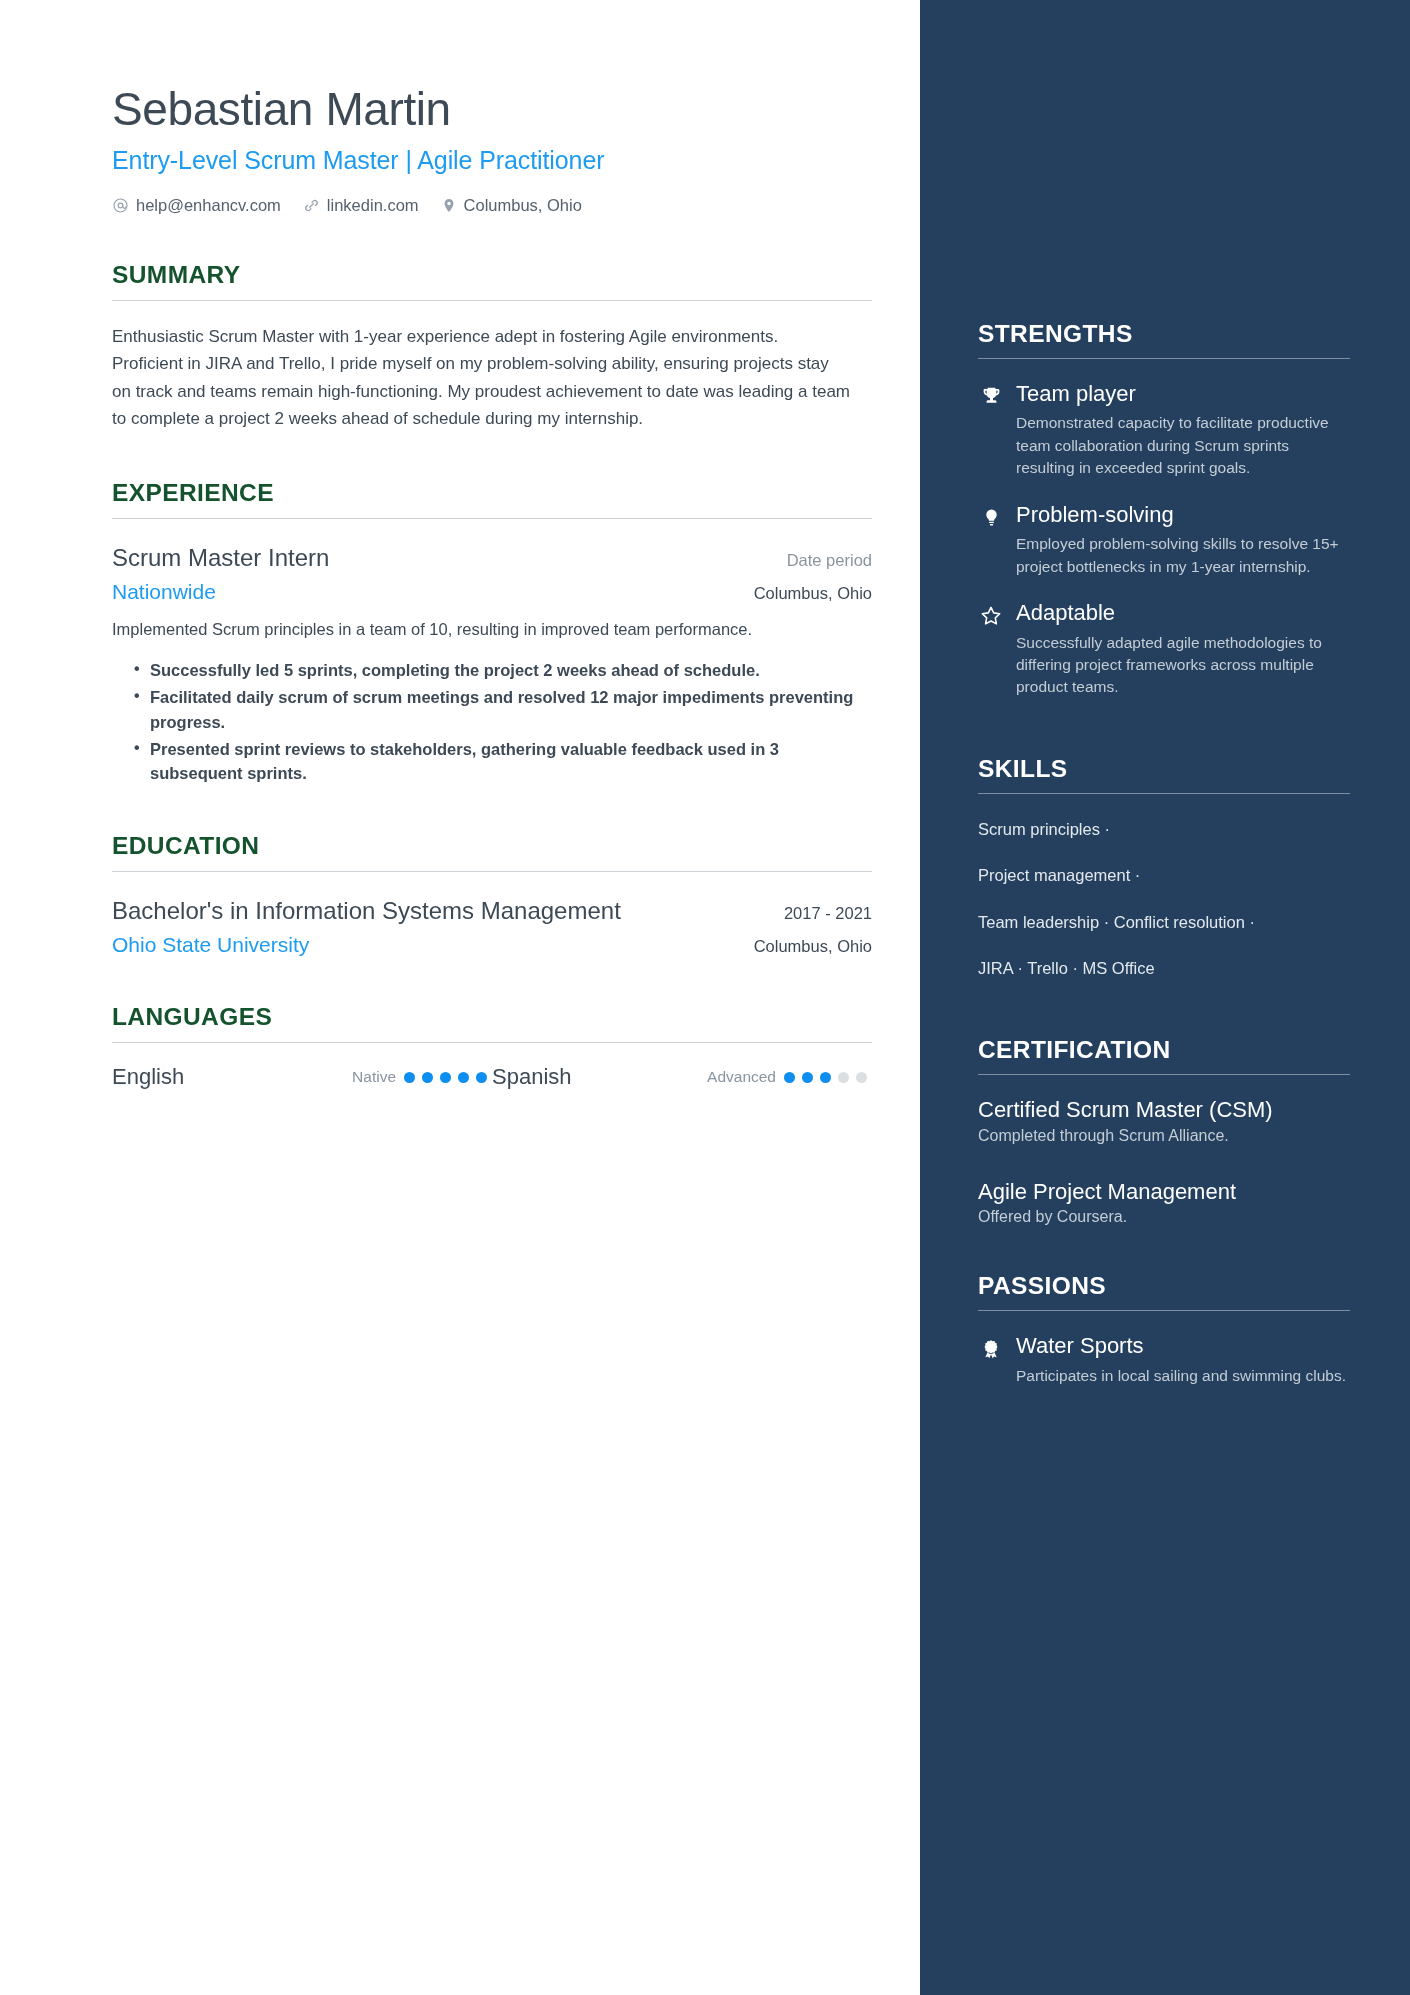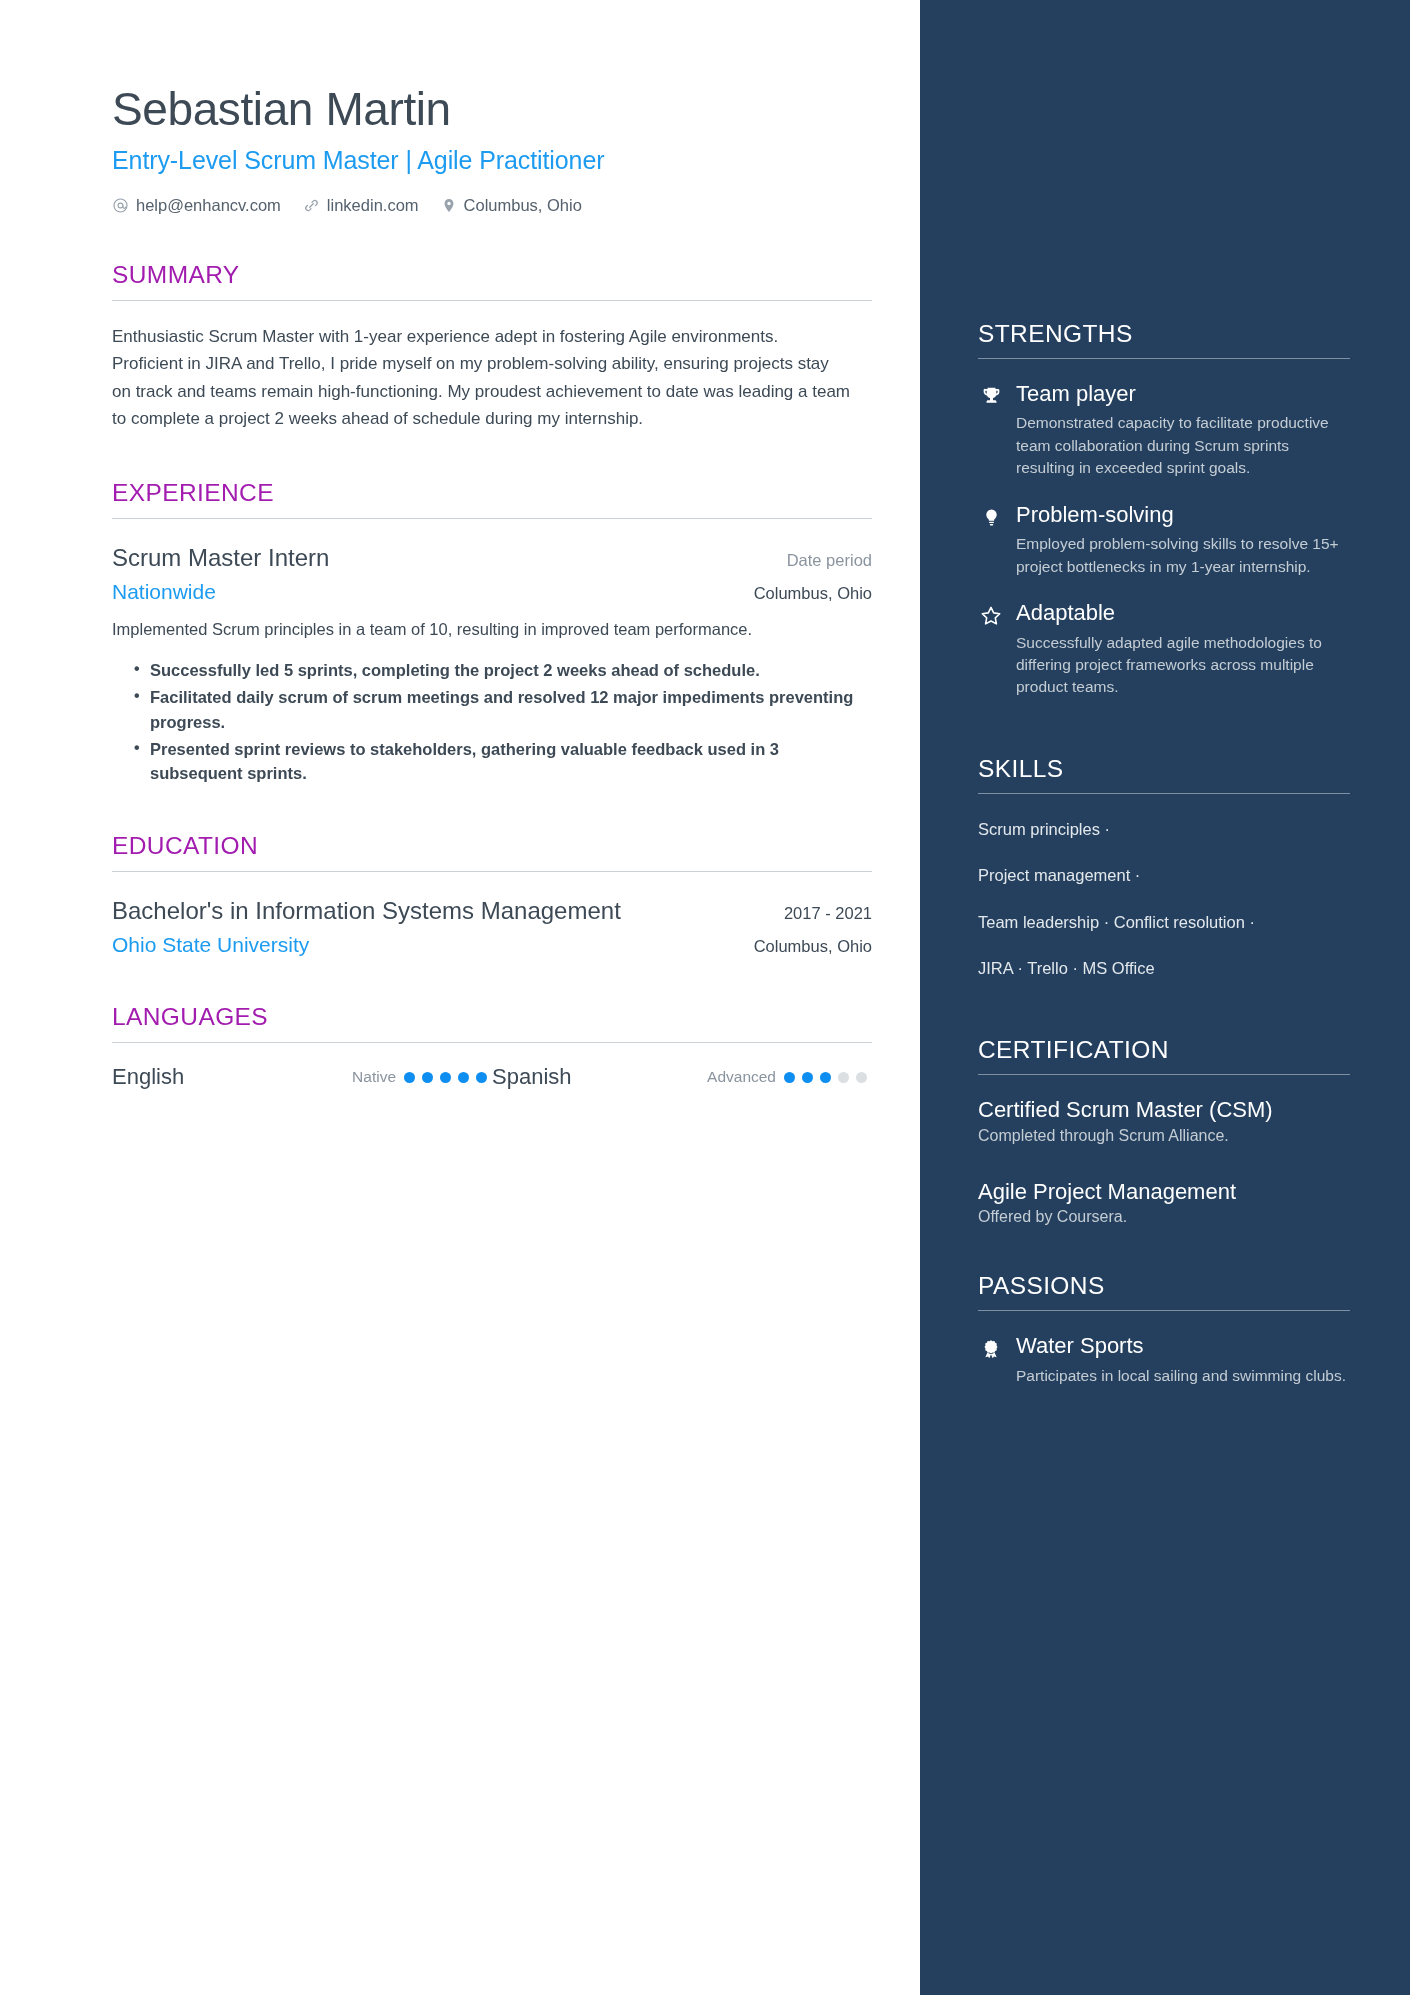--- a/index.html
+++ b/index.html
@@ -48,22 +48,22 @@
     gap: 22px;
     font-size: 16.5px;
     color: #55616d;
   }
   .contact-item { display: flex; align-items: center; gap: 7px; }
   .contact-item svg { display: block; }
 
   .section { margin-top: 46px; width: 760px; }
   .section-title {
     font-size: 24.5px;
-    font-weight: 400;
-    color: #a21caf;
+    font-weight: 700;
+    color: #14532d;
     letter-spacing: 0.4px;
   }
   .section-rule {
     margin-top: 11px;
     height: 1px;
     background: #cdd2d7;
     width: 100%;
   }
 
   .summary-text {
@@ -170,21 +170,21 @@
     position: absolute;
     right: 0; top: 0;
     width: 490px;
     height: 1995px;
     background: #24405e;
     padding: 320px 60px 0 58px;
   }
   .side-section { margin-bottom: 0; }
   .side-title {
     font-size: 24.5px;
-    font-weight: 400;
+    font-weight: 700;
     color: #ffffff;
     letter-spacing: 0.4px;
   }
   .side-rule {
     margin-top: 10px;
     height: 1px;
     background: #7f8f9f;
     width: 100%;
   }
 

